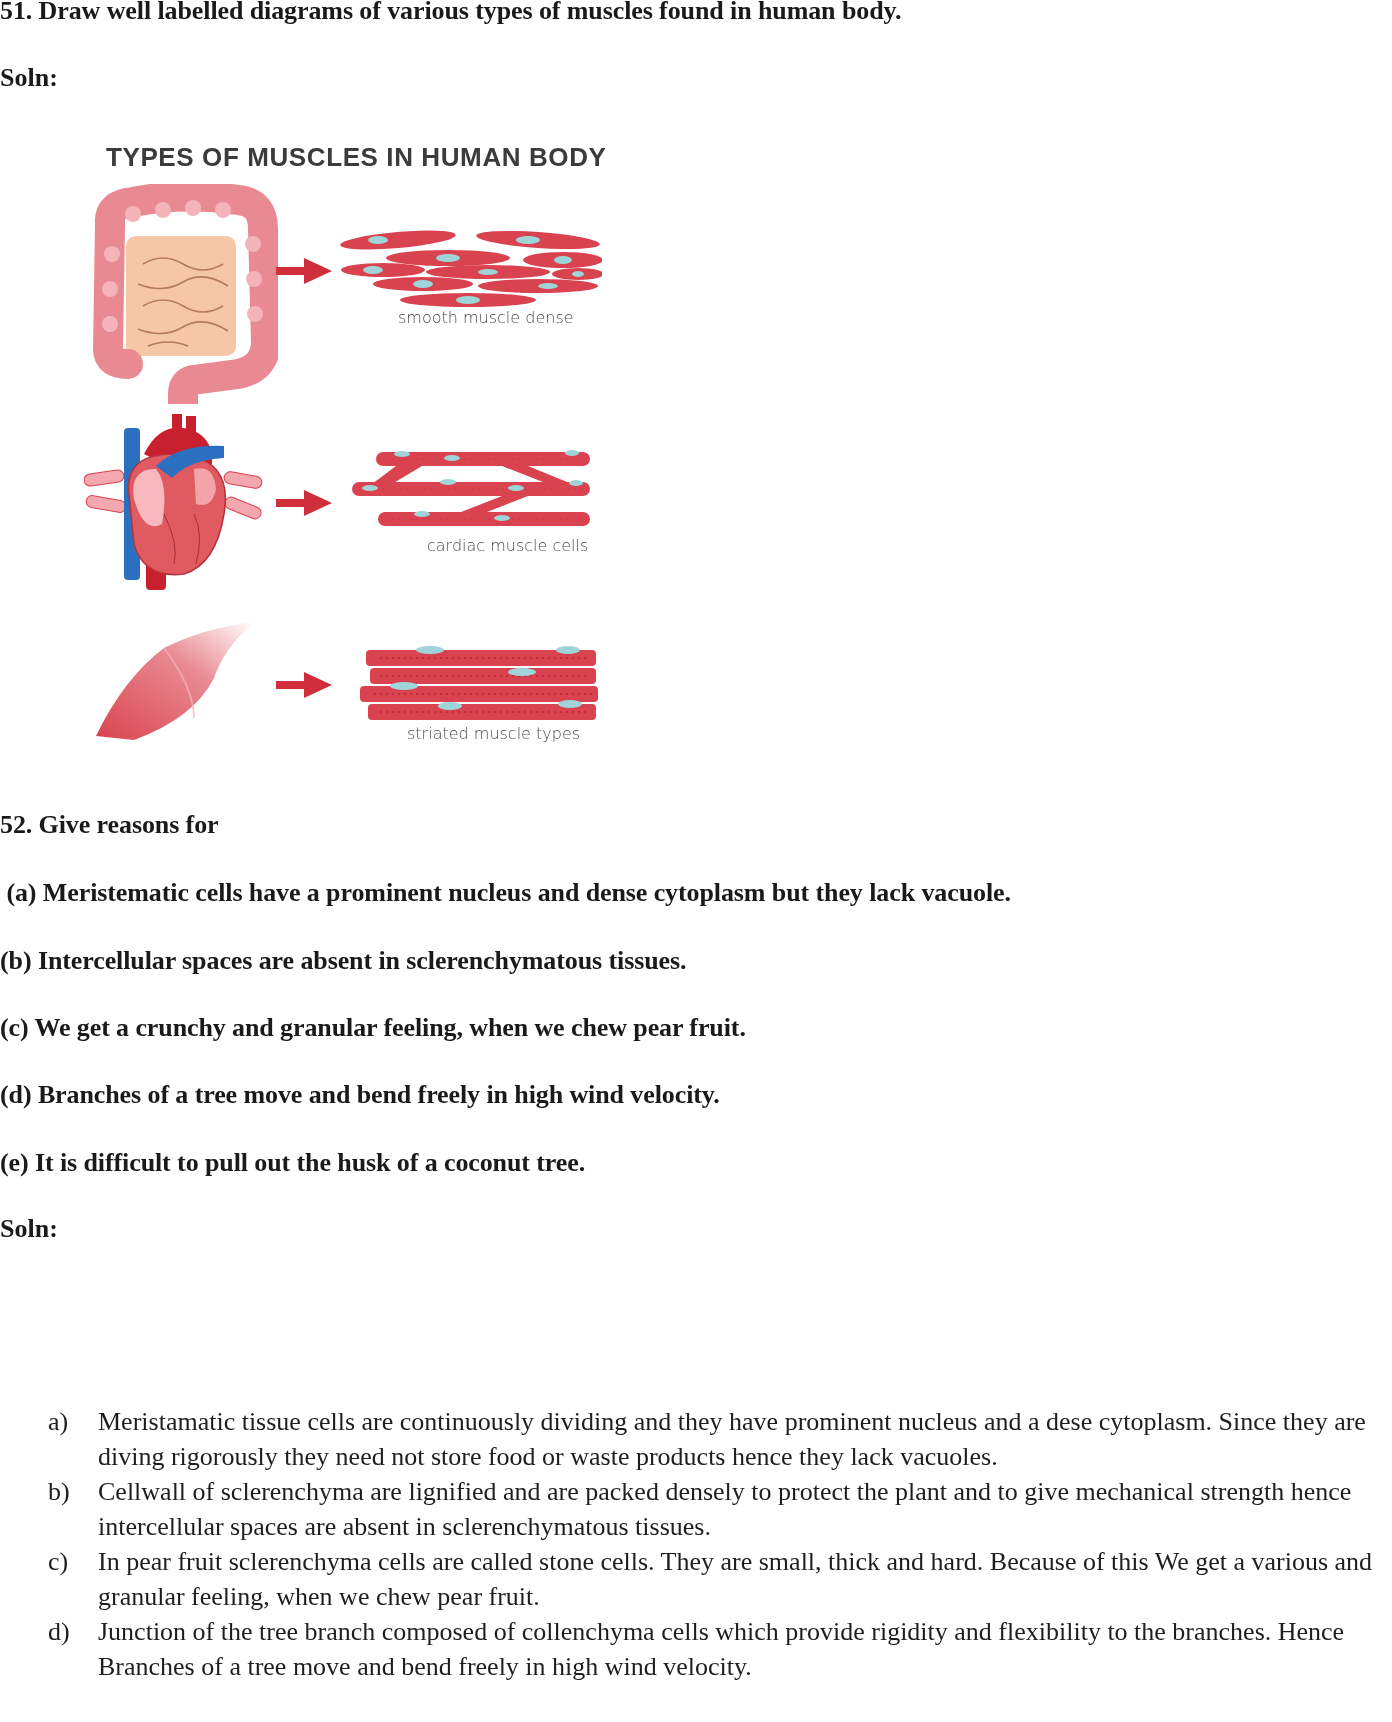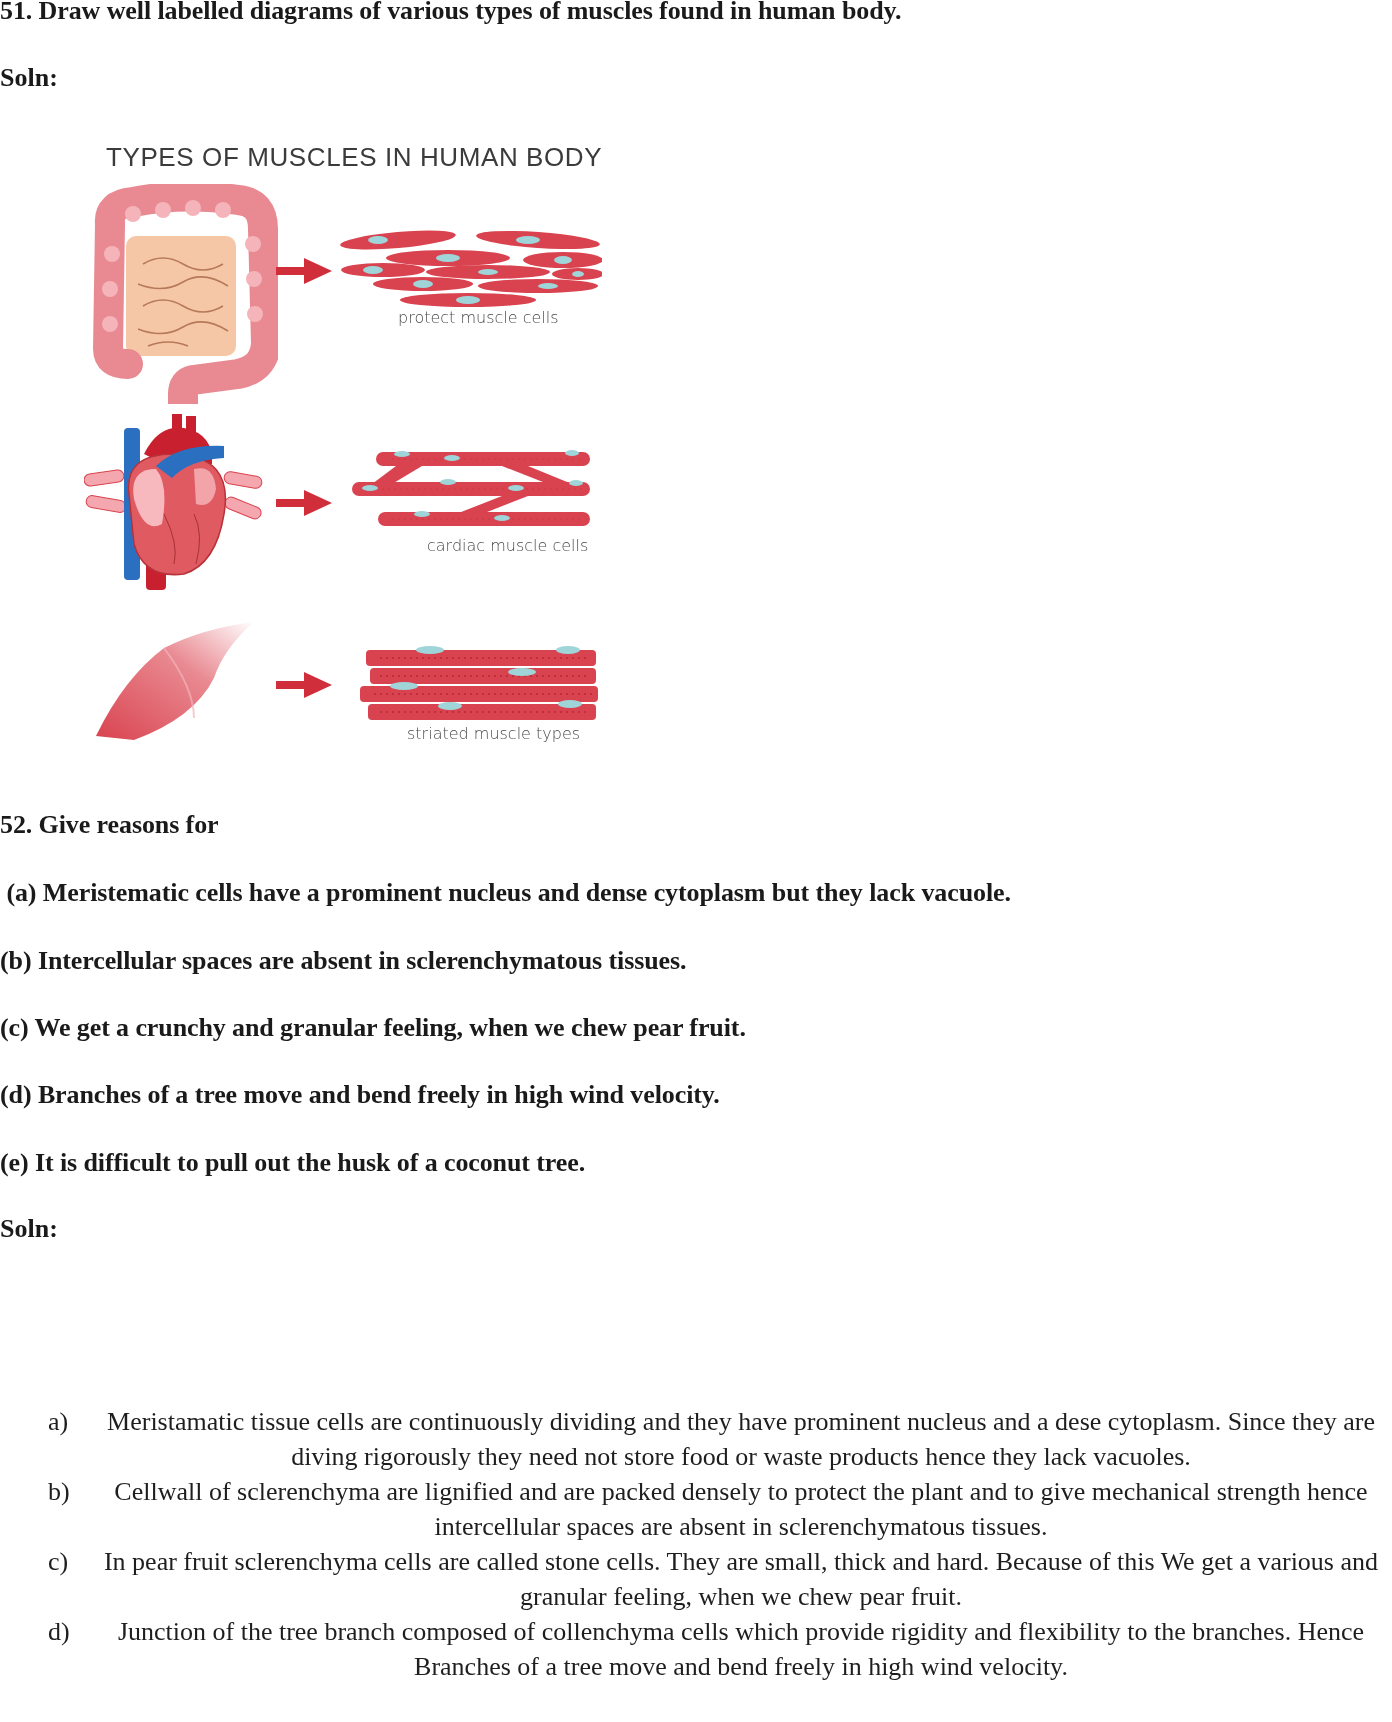--- a/index.html
+++ b/index.html
@@ -5,30 +5,30 @@
   html, body { margin: 0; padding: 0; background: #ffffff; }
   body {
     width: 1392px; height: 1722px; position: relative; overflow: hidden;
     font-family: "Liberation Serif", "DejaVu Serif", serif; color: #1a1a1a;
   }
   .abs { position: absolute; }
   .q { font-weight: bold; font-size: 26px; line-height: 30px; white-space: nowrap; letter-spacing: -0.1px; }
   .soln { font-weight: bold; font-size: 26px; line-height: 30px; text-align: center; }
   .fig-title {
     font-family: "Liberation Sans", "DejaVu Sans", sans-serif;
-    font-weight: normal; font-size: 26px; color: #3b3b3b; letter-spacing: 0.6px; white-space: nowrap;
+    font-weight: bold; font-size: 26px; color: #3b3b3b; letter-spacing: 0.6px; white-space: nowrap;
   }
   .cell-label {
     font-family: "DejaVu Sans", "Liberation Sans", sans-serif;
     font-size: 16px; color: #4a4a4a; white-space: nowrap; font-weight: 300;
   }
   .ans-list { left: 0; top: 1404px; width: 1392px; }
   .ans-item { display: flex; font-size: 26px; line-height: 35px; color: #1e1e1e; }
   .ans-marker { width: 98px; flex: 0 0 98px; padding-left: 48px; box-sizing: border-box; }
-  .ans-text { flex: 1; padding-right: 8px; text-align: center; }
+  .ans-text { flex: 1; padding-right: 8px; }
   svg { display: block; }
 </style>
 </head>
 <body>
 
 <div class="abs q" style="left:0; top:-4px;">51. Draw well labelled diagrams of various types of muscles found in human body.</div>
 <div class="abs soln" style="left:0; top:63px;">Soln:</div>
 
 <div class="abs" style="left:80px; top:130px; width:580px; height:690px;">
   <div class="abs fig-title" style="left:26px; top:12px;">TYPES OF MUSCLES IN HUMAN BODY</div>
@@ -86,21 +86,21 @@
           <ellipse cx="225" cy="32" rx="9" ry="4"></ellipse>
         <ellipse cx="35" cy="42" rx="10" ry="4"></ellipse>
           <ellipse cx="150" cy="44" rx="10" ry="3"></ellipse>
         <ellipse cx="240" cy="46" rx="6" ry="3"></ellipse>
           <ellipse cx="85" cy="56" rx="10" ry="4"></ellipse>
         <ellipse cx="210" cy="58" rx="10" ry="3"></ellipse>
           <ellipse cx="130" cy="72" rx="12" ry="4"></ellipse>
       </g>
     </svg>
   </div>
-  <div class="abs cell-label" style="left:318px; top:178px;">protect muscle cells</div>
+  <div class="abs cell-label" style="left:318px; top:178px;">smooth muscle dense</div>
 
   <div class="abs" style="left:4px; top:284px;">
     <svg width="180" height="180" viewBox="0 0 180 180">
       <g fill="#f4a7ae" stroke="#d9434f" stroke-width="1">
         <rect x="0" y="58" width="40" height="12" rx="6" transform="rotate(-8 20 64)"></rect>
         <rect x="2" y="84" width="40" height="12" rx="6" transform="rotate(10 22 90)"></rect>
         <rect x="140" y="60" width="38" height="12" rx="6" transform="rotate(10 159 66)"></rect>
         <rect x="140" y="88" width="38" height="12" rx="6" transform="rotate(22 159 94)"></rect>
       </g>
       <rect x="40" y="14" width="16" height="152" rx="4" fill="#2b6fc0"></rect>

